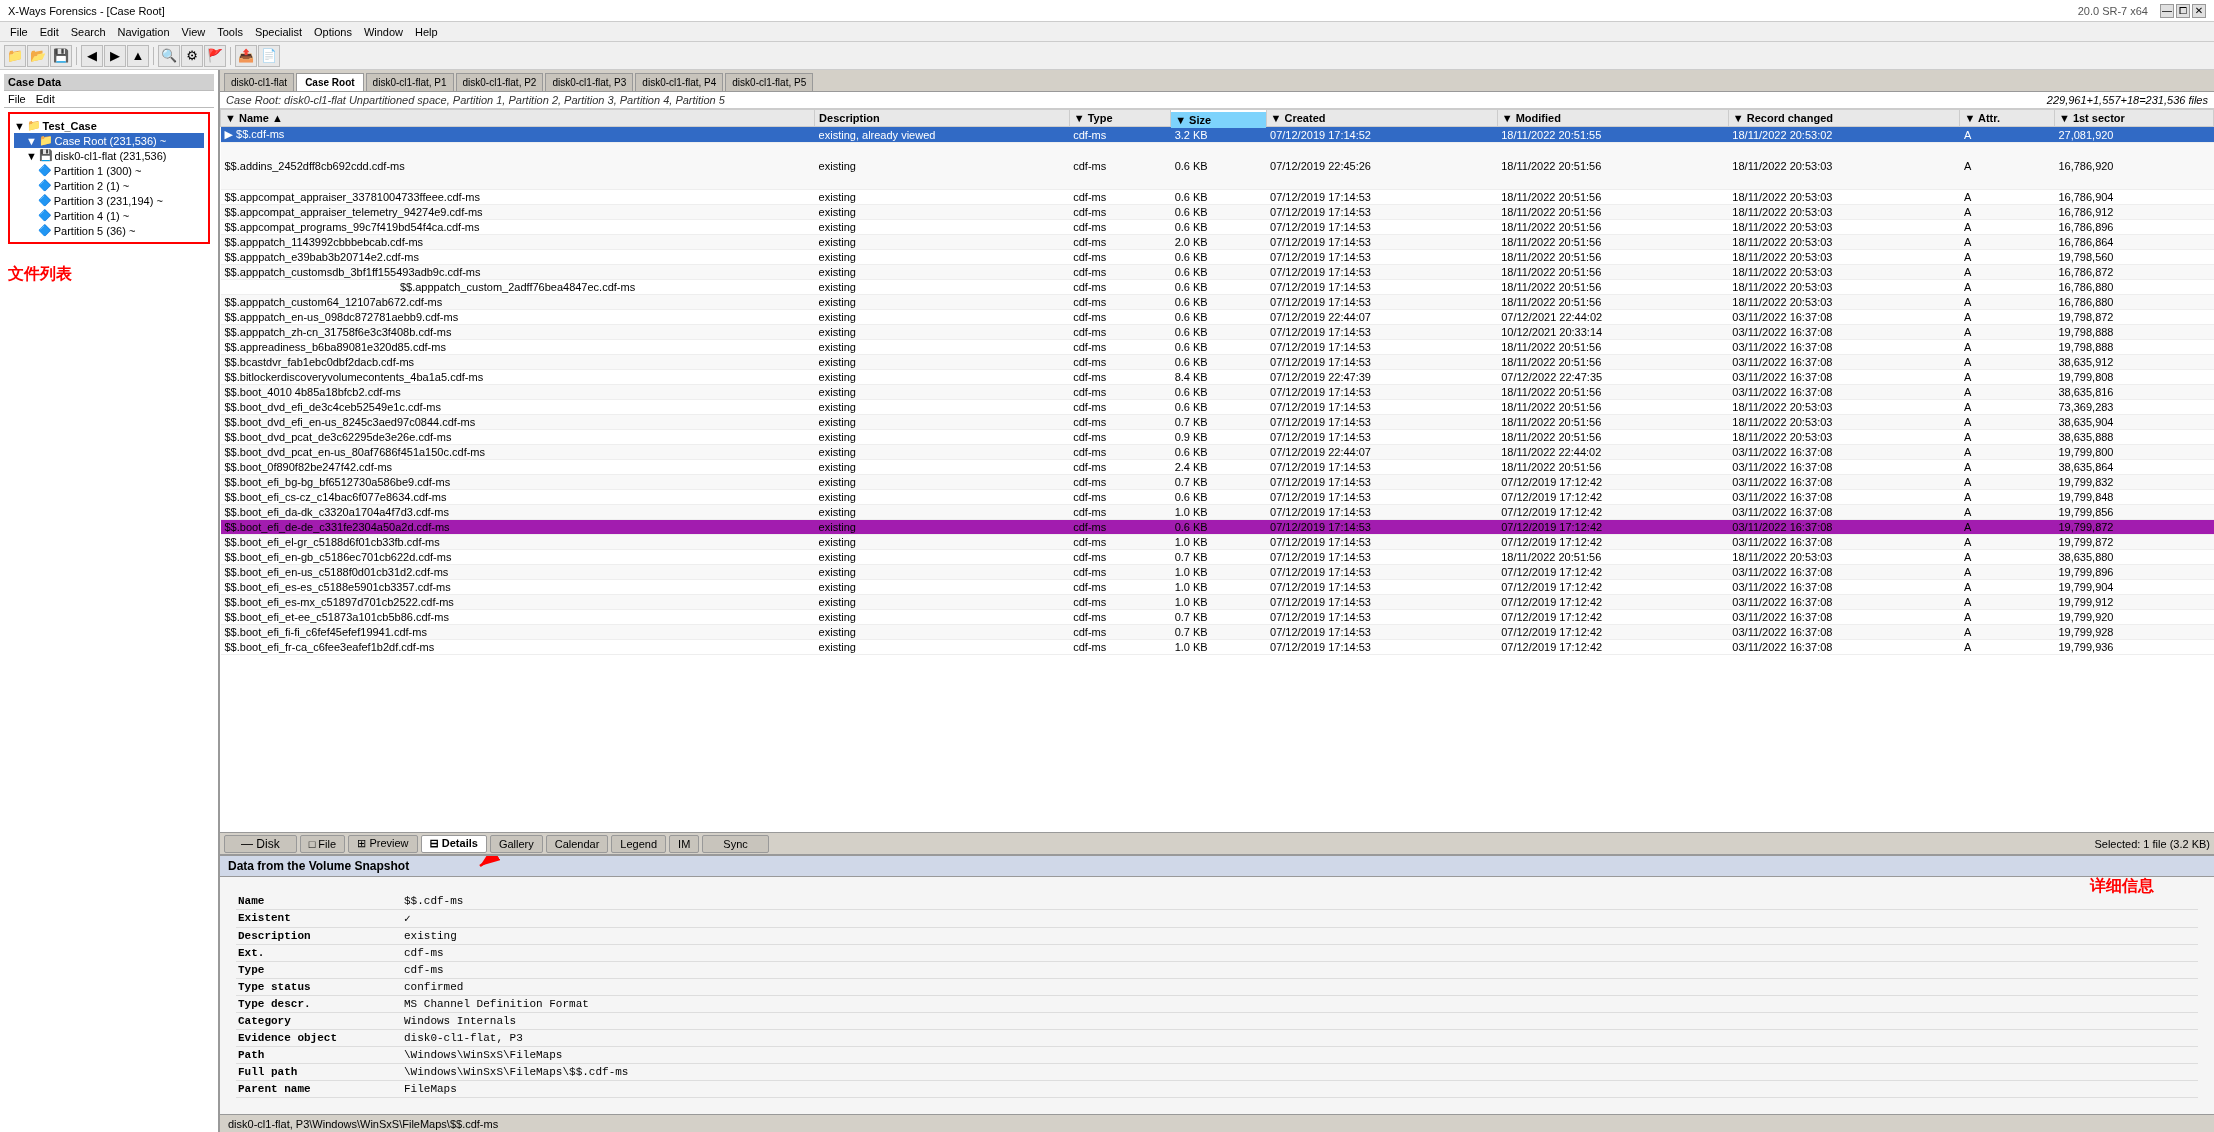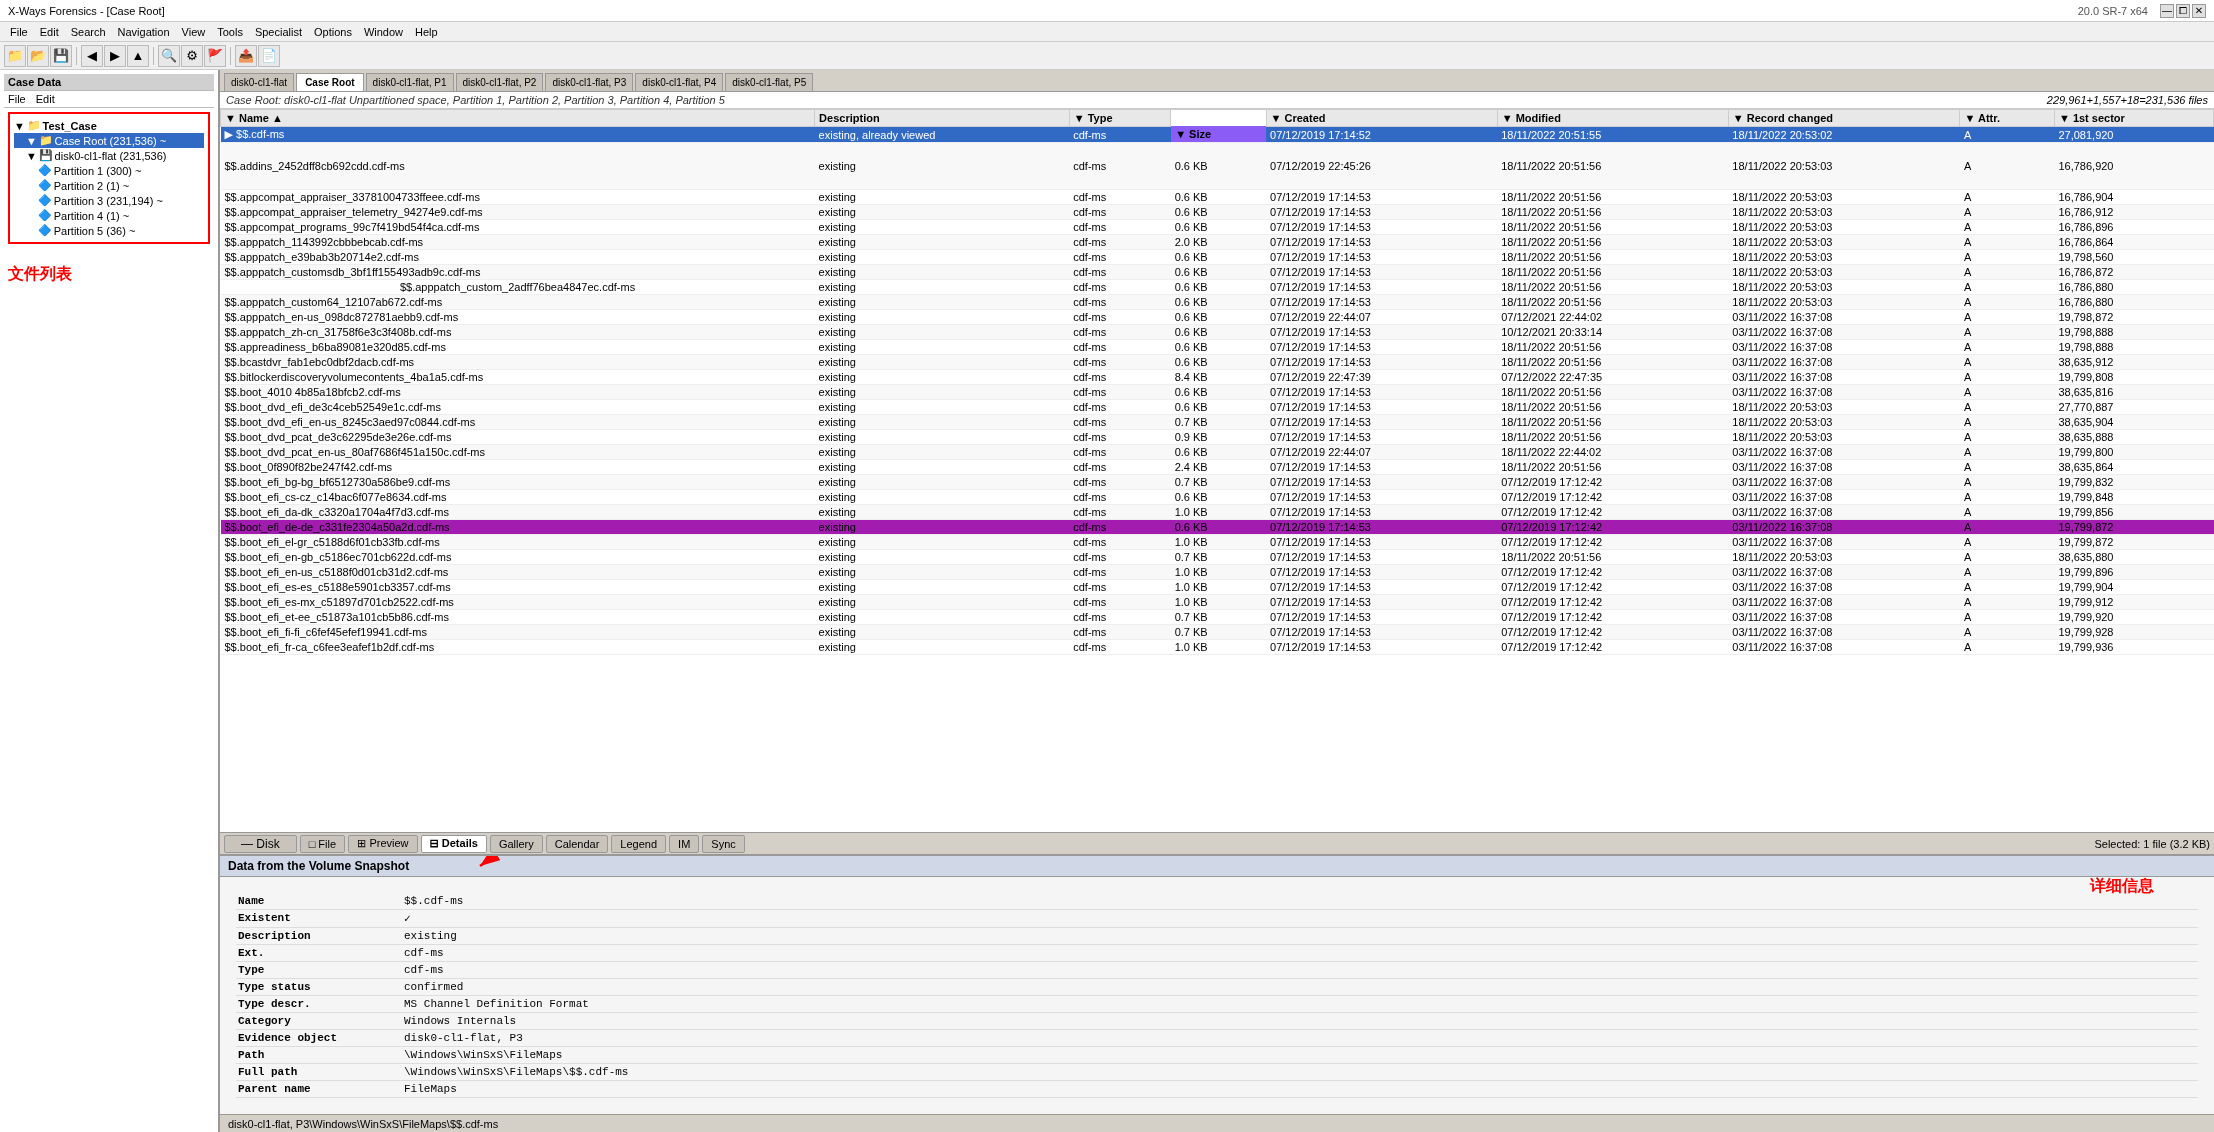--- a/index.html
+++ b/index.html
@@ -193,21 +193,21 @@
       <span style="color:#000;">229,961+1,557+18=231,536 files</span>
     </div>
 
     <div id="filelist" style="flex:1; overflow:auto; background:#fff; min-height:0;">
       <table style="width:100%; border-collapse:collapse; font-size:11px;">
         <thead>
           <tr>
             <th style="background:#e8e8e8; border:1px solid #ccc; padding:2px 4px; text-align:left; font-weight:bold; white-space:nowrap; position:sticky; top:0; cursor:pointer; min-width:280px;">▼ Name ▲</th>
             <th style="background:#e8e8e8; border:1px solid #ccc; padding:2px 4px; text-align:left; font-weight:bold; white-space:nowrap; position:sticky; top:0; cursor:pointer;">Description</th>
             <th style="background:#e8e8e8; border:1px solid #ccc; padding:2px 4px; text-align:left; font-weight:bold; white-space:nowrap; position:sticky; top:0; cursor:pointer;">▼ Type</th>
-            <th style="background:#8b5cf6; border:1px solid #ccc; padding:2px 4px; text-align:left; font-weight:bold; white-space:nowrap; position:sticky; top:16px; cursor:pointer;">▼ Size</th>
+            <th style="background:#7dd3fc; border:1px solid #ccc; padding:2px 4px; text-align:left; font-weight:bold; white-space:nowrap; position:sticky; top:2px; cursor:pointer;">▼ Size</th>
             <th style="background:#e8e8e8; border:1px solid #ccc; padding:2px 4px; text-align:left; font-weight:bold; white-space:nowrap; position:sticky; top:0; cursor:pointer;">▼ Created</th>
             <th style="background:#e8e8e8; border:1px solid #ccc; padding:2px 4px; text-align:left; font-weight:bold; white-space:nowrap; position:sticky; top:0; cursor:pointer;">▼ Modified</th>
             <th style="background:#e8e8e8; border:1px solid #ccc; padding:2px 4px; text-align:left; font-weight:bold; white-space:nowrap; position:sticky; top:0; cursor:pointer;">▼ Record changed</th>
             <th style="background:#e8e8e8; border:1px solid #ccc; padding:2px 4px; text-align:left; font-weight:bold; white-space:nowrap; position:sticky; top:0; cursor:pointer;">▼ Attr.</th>
             <th style="background:#e8e8e8; border:1px solid #ccc; padding:2px 4px; text-align:left; font-weight:bold; white-space:nowrap; position:sticky; top:0; cursor:pointer;">▼ 1st sector</th>
           </tr>
         </thead>
         <tbody id="filelist-body">
         <tr style="background: rgb(49, 106, 197); color: rgb(255, 255, 255);">
               <td style="padding: 1px 4px; white-space: nowrap; overflow: hidden; max-width: 280px; text-overflow: ellipsis; border-bottom: 1px solid rgb(238, 238, 238);">▶ $$.cdf-ms</td>
@@ -387,21 +387,21 @@
             </tr>
             <tr style="background: rgb(255, 255, 255);">
               <td style="padding: 1px 4px; white-space: nowrap; overflow: hidden; max-width: 280px; text-overflow: ellipsis; border-bottom: 1px solid rgb(238, 238, 238);">   $$.boot_dvd_efi_de3c4ceb52549e1c.cdf-ms</td>
               <td style="padding: 1px 4px; white-space: nowrap; overflow: hidden; max-width: 120px; text-overflow: ellipsis; border-bottom: 1px solid rgb(238, 238, 238);">existing</td>
               <td style="padding: 1px 4px; white-space: nowrap; overflow: hidden; max-width: 70px; text-overflow: ellipsis; border-bottom: 1px solid rgb(238, 238, 238);">cdf-ms</td>
               <td style="padding: 1px 4px; white-space: nowrap; overflow: hidden; max-width: 60px; text-overflow: ellipsis; border-bottom: 1px solid rgb(238, 238, 238);">0.6 KB</td>
               <td style="padding: 1px 4px; white-space: nowrap; overflow: hidden; max-width: 130px; text-overflow: ellipsis; border-bottom: 1px solid rgb(238, 238, 238);">07/12/2019 17:14:53</td>
               <td style="padding: 1px 4px; white-space: nowrap; overflow: hidden; max-width: 130px; text-overflow: ellipsis; border-bottom: 1px solid rgb(238, 238, 238);">18/11/2022 20:51:56</td>
               <td style="padding: 1px 4px; white-space: nowrap; overflow: hidden; max-width: 130px; text-overflow: ellipsis; border-bottom: 1px solid rgb(238, 238, 238);">18/11/2022 20:53:03</td>
               <td style="padding: 1px 4px; white-space: nowrap; overflow: hidden; max-width: 30px; text-overflow: ellipsis; border-bottom: 1px solid rgb(238, 238, 238);">A</td>
-              <td style="padding: 1px 4px; white-space: nowrap; overflow: hidden; max-width: 90px; text-overflow: ellipsis; border-bottom: 1px solid rgb(238, 238, 238);">27,770,887</td>
+              <td style="padding: 1px 4px; white-space: nowrap; overflow: hidden; max-width: 90px; text-overflow: ellipsis; border-bottom: 1px solid rgb(238, 238, 238);">73,369,283</td>
             </tr>
             <tr style="background: rgb(248, 248, 248);">
               <td style="padding: 1px 4px; white-space: nowrap; overflow: hidden; max-width: 280px; text-overflow: ellipsis; border-bottom: 1px solid rgb(238, 238, 238);">   $$.boot_dvd_efi_en-us_8245c3aed97c0844.cdf-ms</td>
               <td style="padding: 1px 4px; white-space: nowrap; overflow: hidden; max-width: 120px; text-overflow: ellipsis; border-bottom: 1px solid rgb(238, 238, 238);">existing</td>
               <td style="padding: 1px 4px; white-space: nowrap; overflow: hidden; max-width: 70px; text-overflow: ellipsis; border-bottom: 1px solid rgb(238, 238, 238);">cdf-ms</td>
               <td style="padding: 1px 4px; white-space: nowrap; overflow: hidden; max-width: 60px; text-overflow: ellipsis; border-bottom: 1px solid rgb(238, 238, 238);">0.7 KB</td>
               <td style="padding: 1px 4px; white-space: nowrap; overflow: hidden; max-width: 130px; text-overflow: ellipsis; border-bottom: 1px solid rgb(238, 238, 238);">07/12/2019 17:14:53</td>
               <td style="padding: 1px 4px; white-space: nowrap; overflow: hidden; max-width: 130px; text-overflow: ellipsis; border-bottom: 1px solid rgb(238, 238, 238);">18/11/2022 20:51:56</td>
               <td style="padding: 1px 4px; white-space: nowrap; overflow: hidden; max-width: 130px; text-overflow: ellipsis; border-bottom: 1px solid rgb(238, 238, 238);">18/11/2022 20:53:03</td>
               <td style="padding: 1px 4px; white-space: nowrap; overflow: hidden; max-width: 30px; text-overflow: ellipsis; border-bottom: 1px solid rgb(238, 238, 238);">A</td>
@@ -578,21 +578,21 @@
 
     <div id="bottom-tabs" style="background:#d4d0c8; display:flex; align-items:center; border-top:1px solid #999; padding:0 4px; flex-shrink:0; height:22px;">
       <div class="bottom-tab" style="font-size:12px; padding:1px 16px; background:#c8c4bc; border:1px solid #999; border-radius:2px; margin-right:3px; cursor:pointer;">— Disk</div>
       <div class="bottom-tab" style="font-size:11px; padding:1px 8px; background:#c8c4bc; border:1px solid #999; border-radius:2px; margin-right:3px; cursor:pointer;">□ File</div>
       <div class="bottom-tab" style="font-size:11px; padding:1px 8px; background:#c8c4bc; border:1px solid #999; border-radius:2px; margin-right:3px; cursor:pointer;">⊞ Preview</div>
       <div class="bottom-tab active" style="font-size:11px; padding:1px 8px; background:#fff; border:1px solid #999; border-radius:2px; margin-right:3px; cursor:pointer; font-weight:bold;">⊟ Details</div>
       <div class="bottom-tab" style="font-size:11px; padding:1px 8px; background:#c8c4bc; border:1px solid #999; border-radius:2px; margin-right:3px; cursor:pointer;">Gallery</div>
       <div class="bottom-tab" style="font-size:11px; padding:1px 8px; background:#c8c4bc; border:1px solid #999; border-radius:2px; margin-right:3px; cursor:pointer;">Calendar</div>
       <div class="bottom-tab" style="font-size:11px; padding:1px 8px; background:#c8c4bc; border:1px solid #999; border-radius:2px; margin-right:3px; cursor:pointer;">Legend</div>
       <div class="bottom-tab" style="font-size:11px; padding:1px 8px; background:#c8c4bc; border:1px solid #999; border-radius:2px; margin-right:3px; cursor:pointer;">IM</div>
-      <div class="bottom-tab" style="font-size:11px; padding:1px 8px; background:#c8c4bc; border:1px solid #999; border-radius:2px; margin-right:3px; cursor:pointer;">Sync</div>
+      <div class="bottom-tab" style="font-size:11px; padding:1px 20px; background:#c8c4bc; border:1px solid #999; border-radius:2px; margin-right:3px; cursor:pointer;">Sync</div>
       <div style="flex:1;"></div>
       <div style="font-size:11px; color:#000;">Selected: 1 file (3.2 KB)</div>
     </div>
 
     <div id="detail-panel" style="height:260px; background:#f5f5f5; border-top:2px solid #999; overflow:auto; flex-shrink:0; position:relative;">
       <div style="background:#d0d8e8; padding:3px 8px; font-size:12px; font-weight:bold; border-bottom:1px solid #999;">
         <span>Data from the Volume Snapshot</span>
       </div>
 
       <svg style="position:absolute; top:-30px; left:200px; width:200px; height:60px; pointer-events:none; overflow:visible;">

